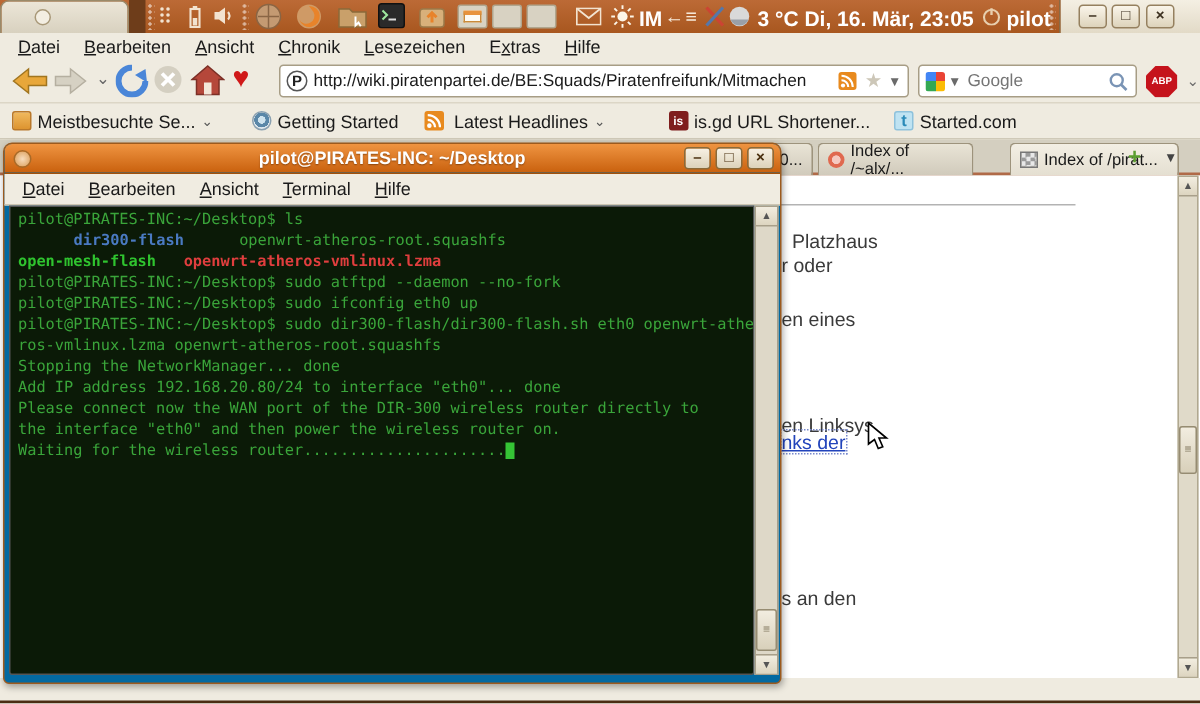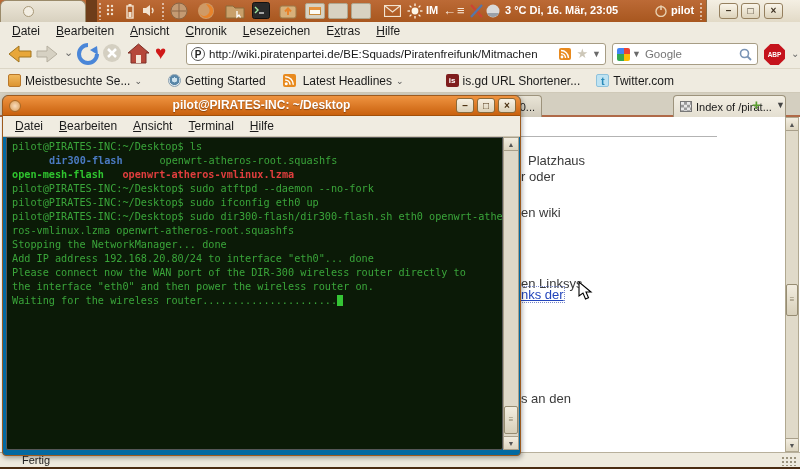--- a/index.html
+++ b/index.html
@@ -18,21 +18,21 @@
   .p-tab { position:absolute; left:0; top:0; width:86px; height:22px;
            background:linear-gradient(#ece6d8,#d8d1bf); border-radius:6px 6px 0 0;
            border:1px solid #9a8a6a; border-bottom:none; }
   .p-tab .circ { position:absolute; left:22px; top:5px; width:11px; height:11px; border-radius:50%;
            background:#f3eee2; border:1px solid #a89878; }
   .p-dark { position:absolute; left:86px; top:0; width:11px; height:22px; background:#6e3d1a; }
   .handle { position:absolute; top:2px; width:5px; height:18px;
            background-image:radial-gradient(circle, rgba(255,255,255,.55) 1px, transparent 1.2px);
            background-size:4px 4px; }
   .ticon { position:absolute; top:3px; }
-  .p-text { position:absolute; top:4px; color:#fff; font-size:11px; font-weight:bold; }
+  .p-text { position:absolute; top:4px; color:#fff; font-size:14px; font-weight:bold; }
   .p-glyph { position:absolute; top:3px; color:#f6e8d8; font-size:13px; line-height:16px; }
   .tile { position:absolute; top:3px; width:20px; height:16px; background:#d8d2c2;
            border:1px solid #b0a68e; border-radius:2px; }
   .tile .mini { position:absolute; left:3px; top:3px; width:12px; height:8px; background:#fdfbf4;
            border:1px solid #c98a3a; border-top:3px solid #e8933c; }
 
   
   .ff-menubar { position:absolute; left:0; top:22px; width:800px; height:18px; background:#efebe0;
            display:flex; align-items:center; padding-left:4px; z-index:2; }
   .menu-item { font-size:12px; color:#1a1a1a; padding:0 8px; }
@@ -222,56 +222,56 @@
         </span>
       <span>Latest Headlines</span>
       <span class="cv">⌄</span>
     </div>
     <div class="bm" style="margin-left:42px">
       <span class="bi bi-isgd">is</span>
       <span>is.gd URL Shortener...</span>
     </div>
     <div class="bm" style="margin-left:16px">
       <span class="bi bi-tw">t</span>
-      <span>Twitter.com</span>
+      <span>Started.com</span>
     </div>
   </div>
 
   <div class="ff-tabstrip">
     <div class="tab" style="left:462px; width:80px; justify-content:flex-end;">
       <span>0...</span>
+    </div>
+    <div class="tab" style="left:545px; width:104px;">
+      <span class="tab-ic-alx"></span>
+      <span>Index of /~alx/...</span>
     </div>
     <div class="tab lighter" style="left:673px; width:113px;">
       <span class="tab-ic-img"></span>
       <span>Index of /pirat...</span>
     </div>
     <span class="newtab" style="left:752px">+</span>
     <span class="tablist" style="left:776px">▼</span>
   </div>
 
   <div class="ff-content">
     <div class="hr"></div>
     <div class="frag" style="left:528px; top:36px;">Platzhaus</div>
     <div class="frag" style="left:521px; top:52px;">r oder</div>
-    <div class="frag" style="left:521px; top:88px;">en wiki</div>
+    <div class="frag" style="left:521px; top:88px;">en eines</div>
     <div class="frag" style="left:521px; top:131px;margin-top:28px;">en Linksys</div>
     <a class="frag frag-link" style="left:521px; top:170px;">nks der</a>
     <div class="frag" style="left:521px; top:274px;">s an den</div>
 
     <div class="sb-track sb">
       <div class="stepper" style="top:0">▲</div>
       <div class="thumb" style="top:166px; height:32px;">≡</div>
       <div class="stepper bot">▼</div>
     </div>
   </div>
 
-  <div class="ff-status">
-    <span class="status-text">Fertig</span>
-    <span class="grip"></span>
-  </div>
   <div class="bottom-edge"></div>
 
   <div class="panel">
     <div class="p-tab">
         <span class="circ"></span>
       </div>
     <div class="p-dark"></div>
     <div class="handle" style="left:98px"></div>
 
     <svg class="ticon" style="left:106px" width="12" height="15">

